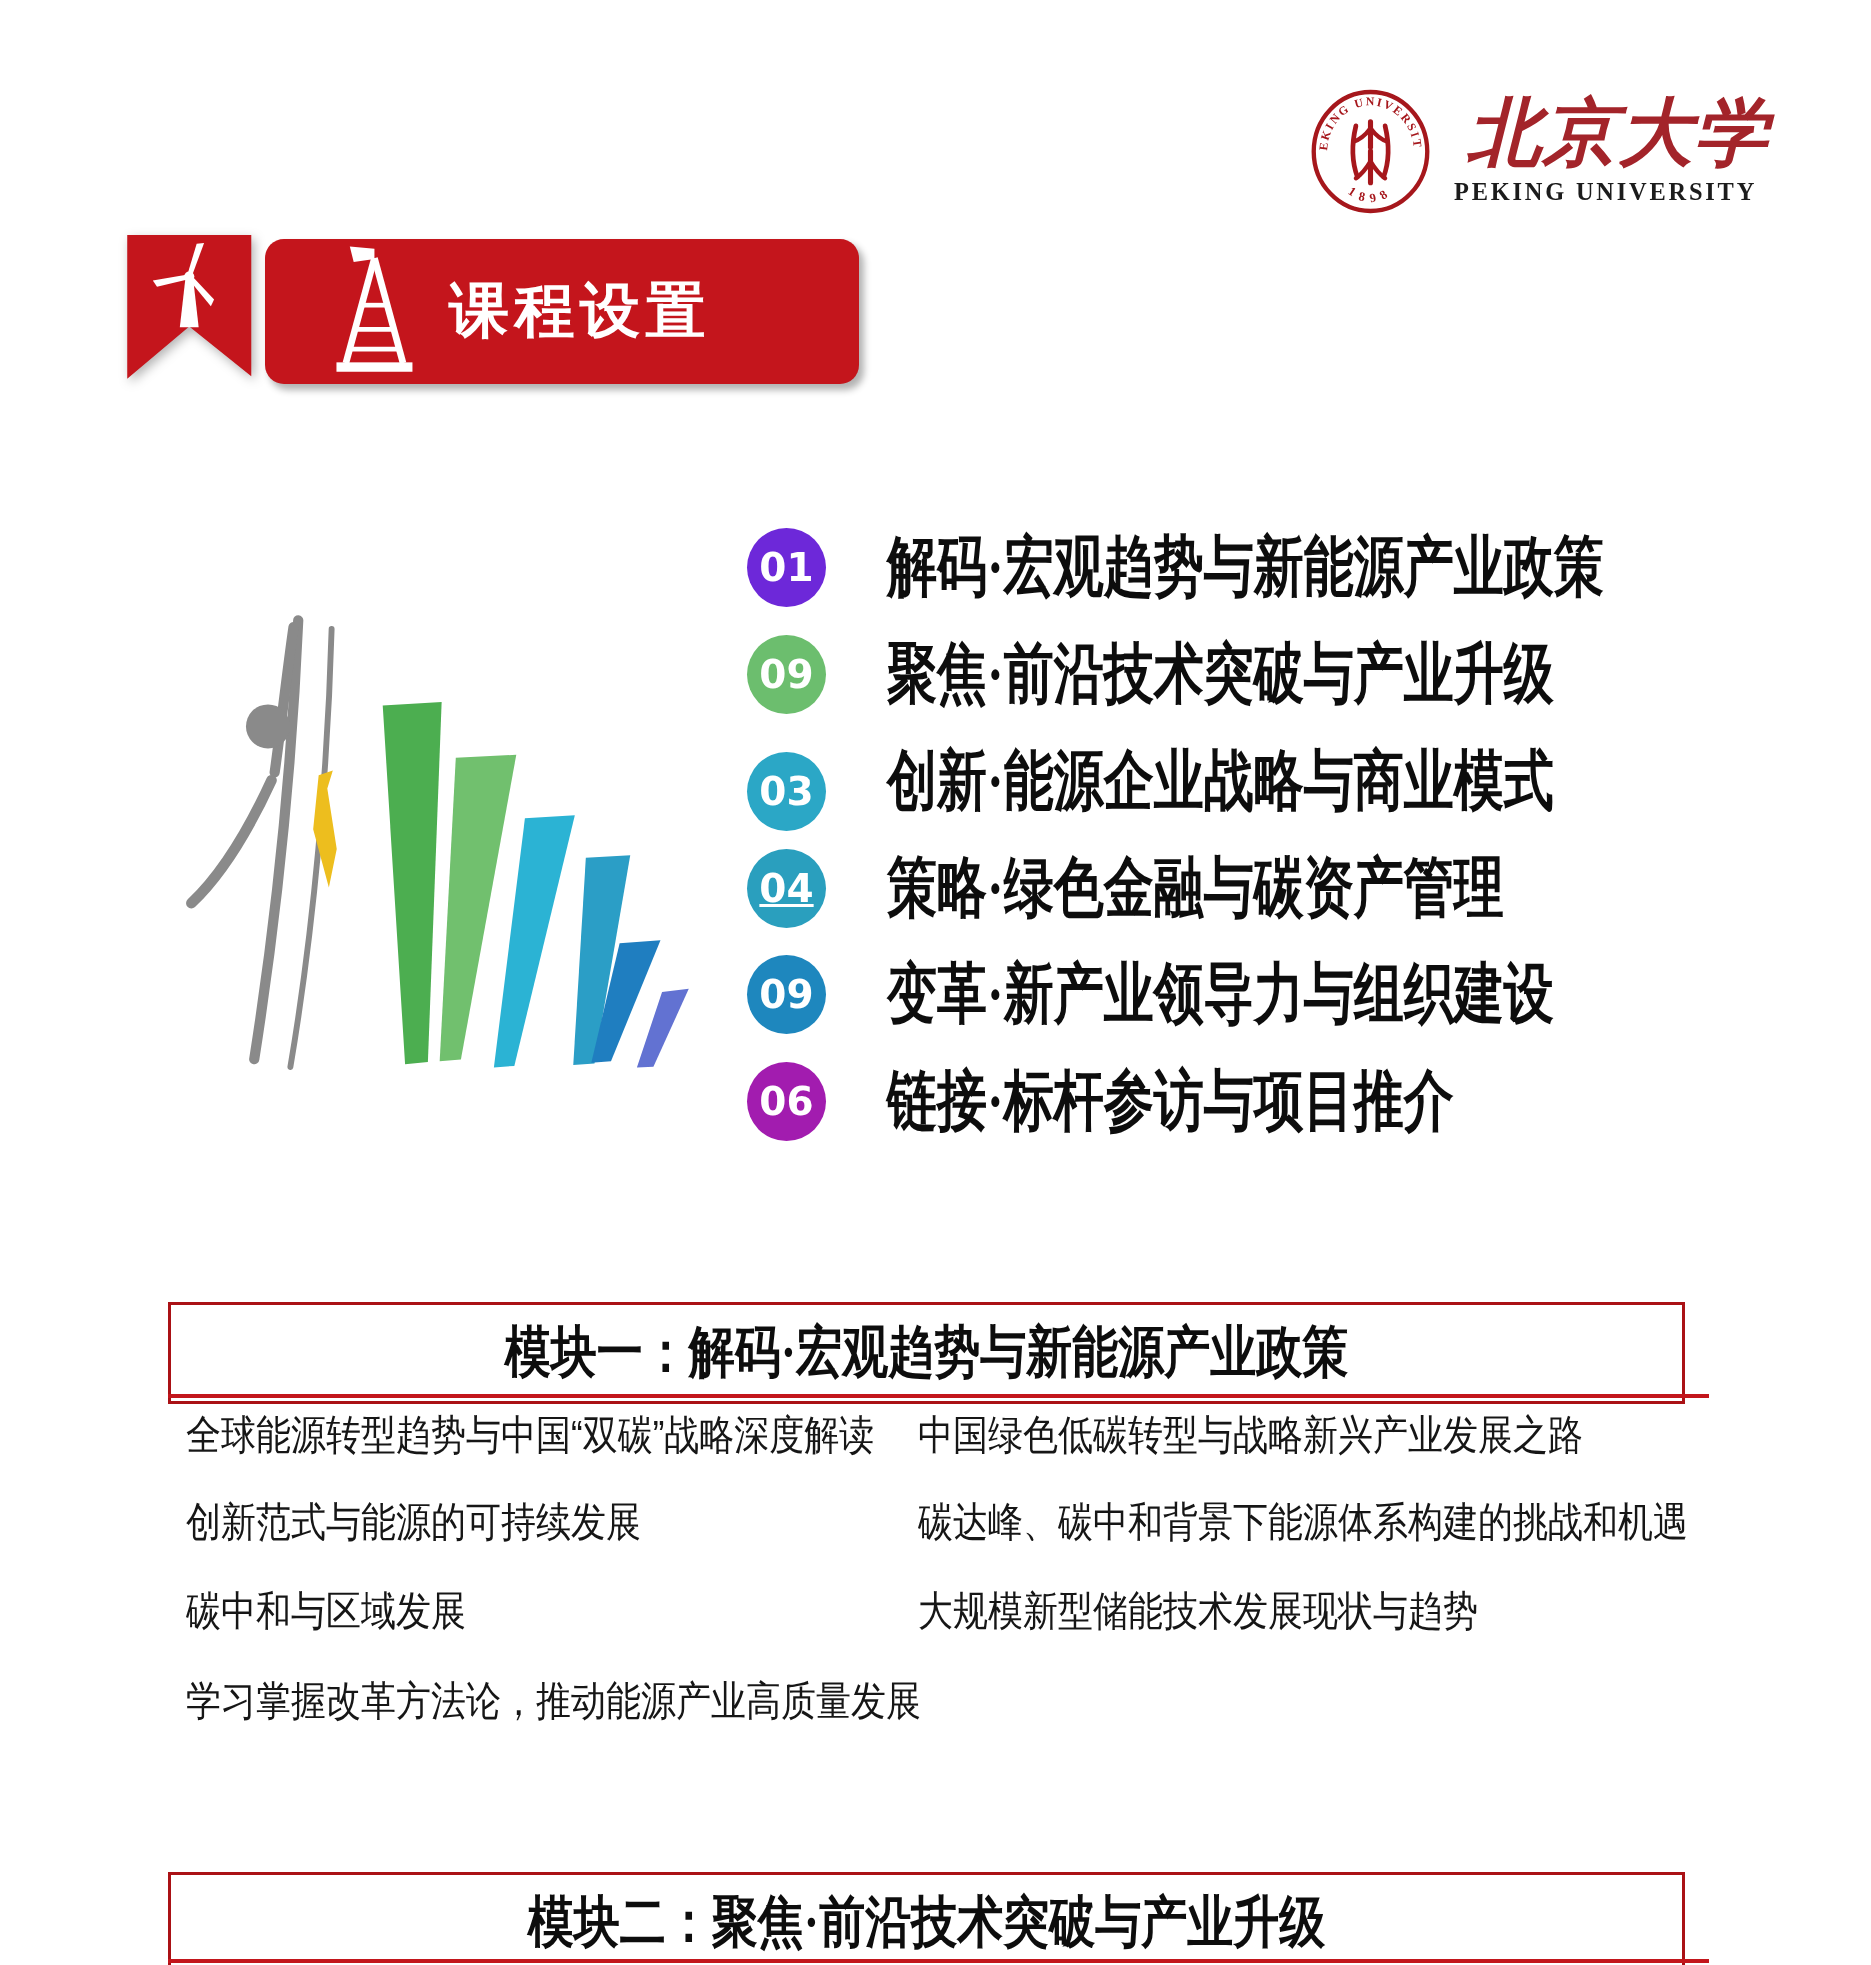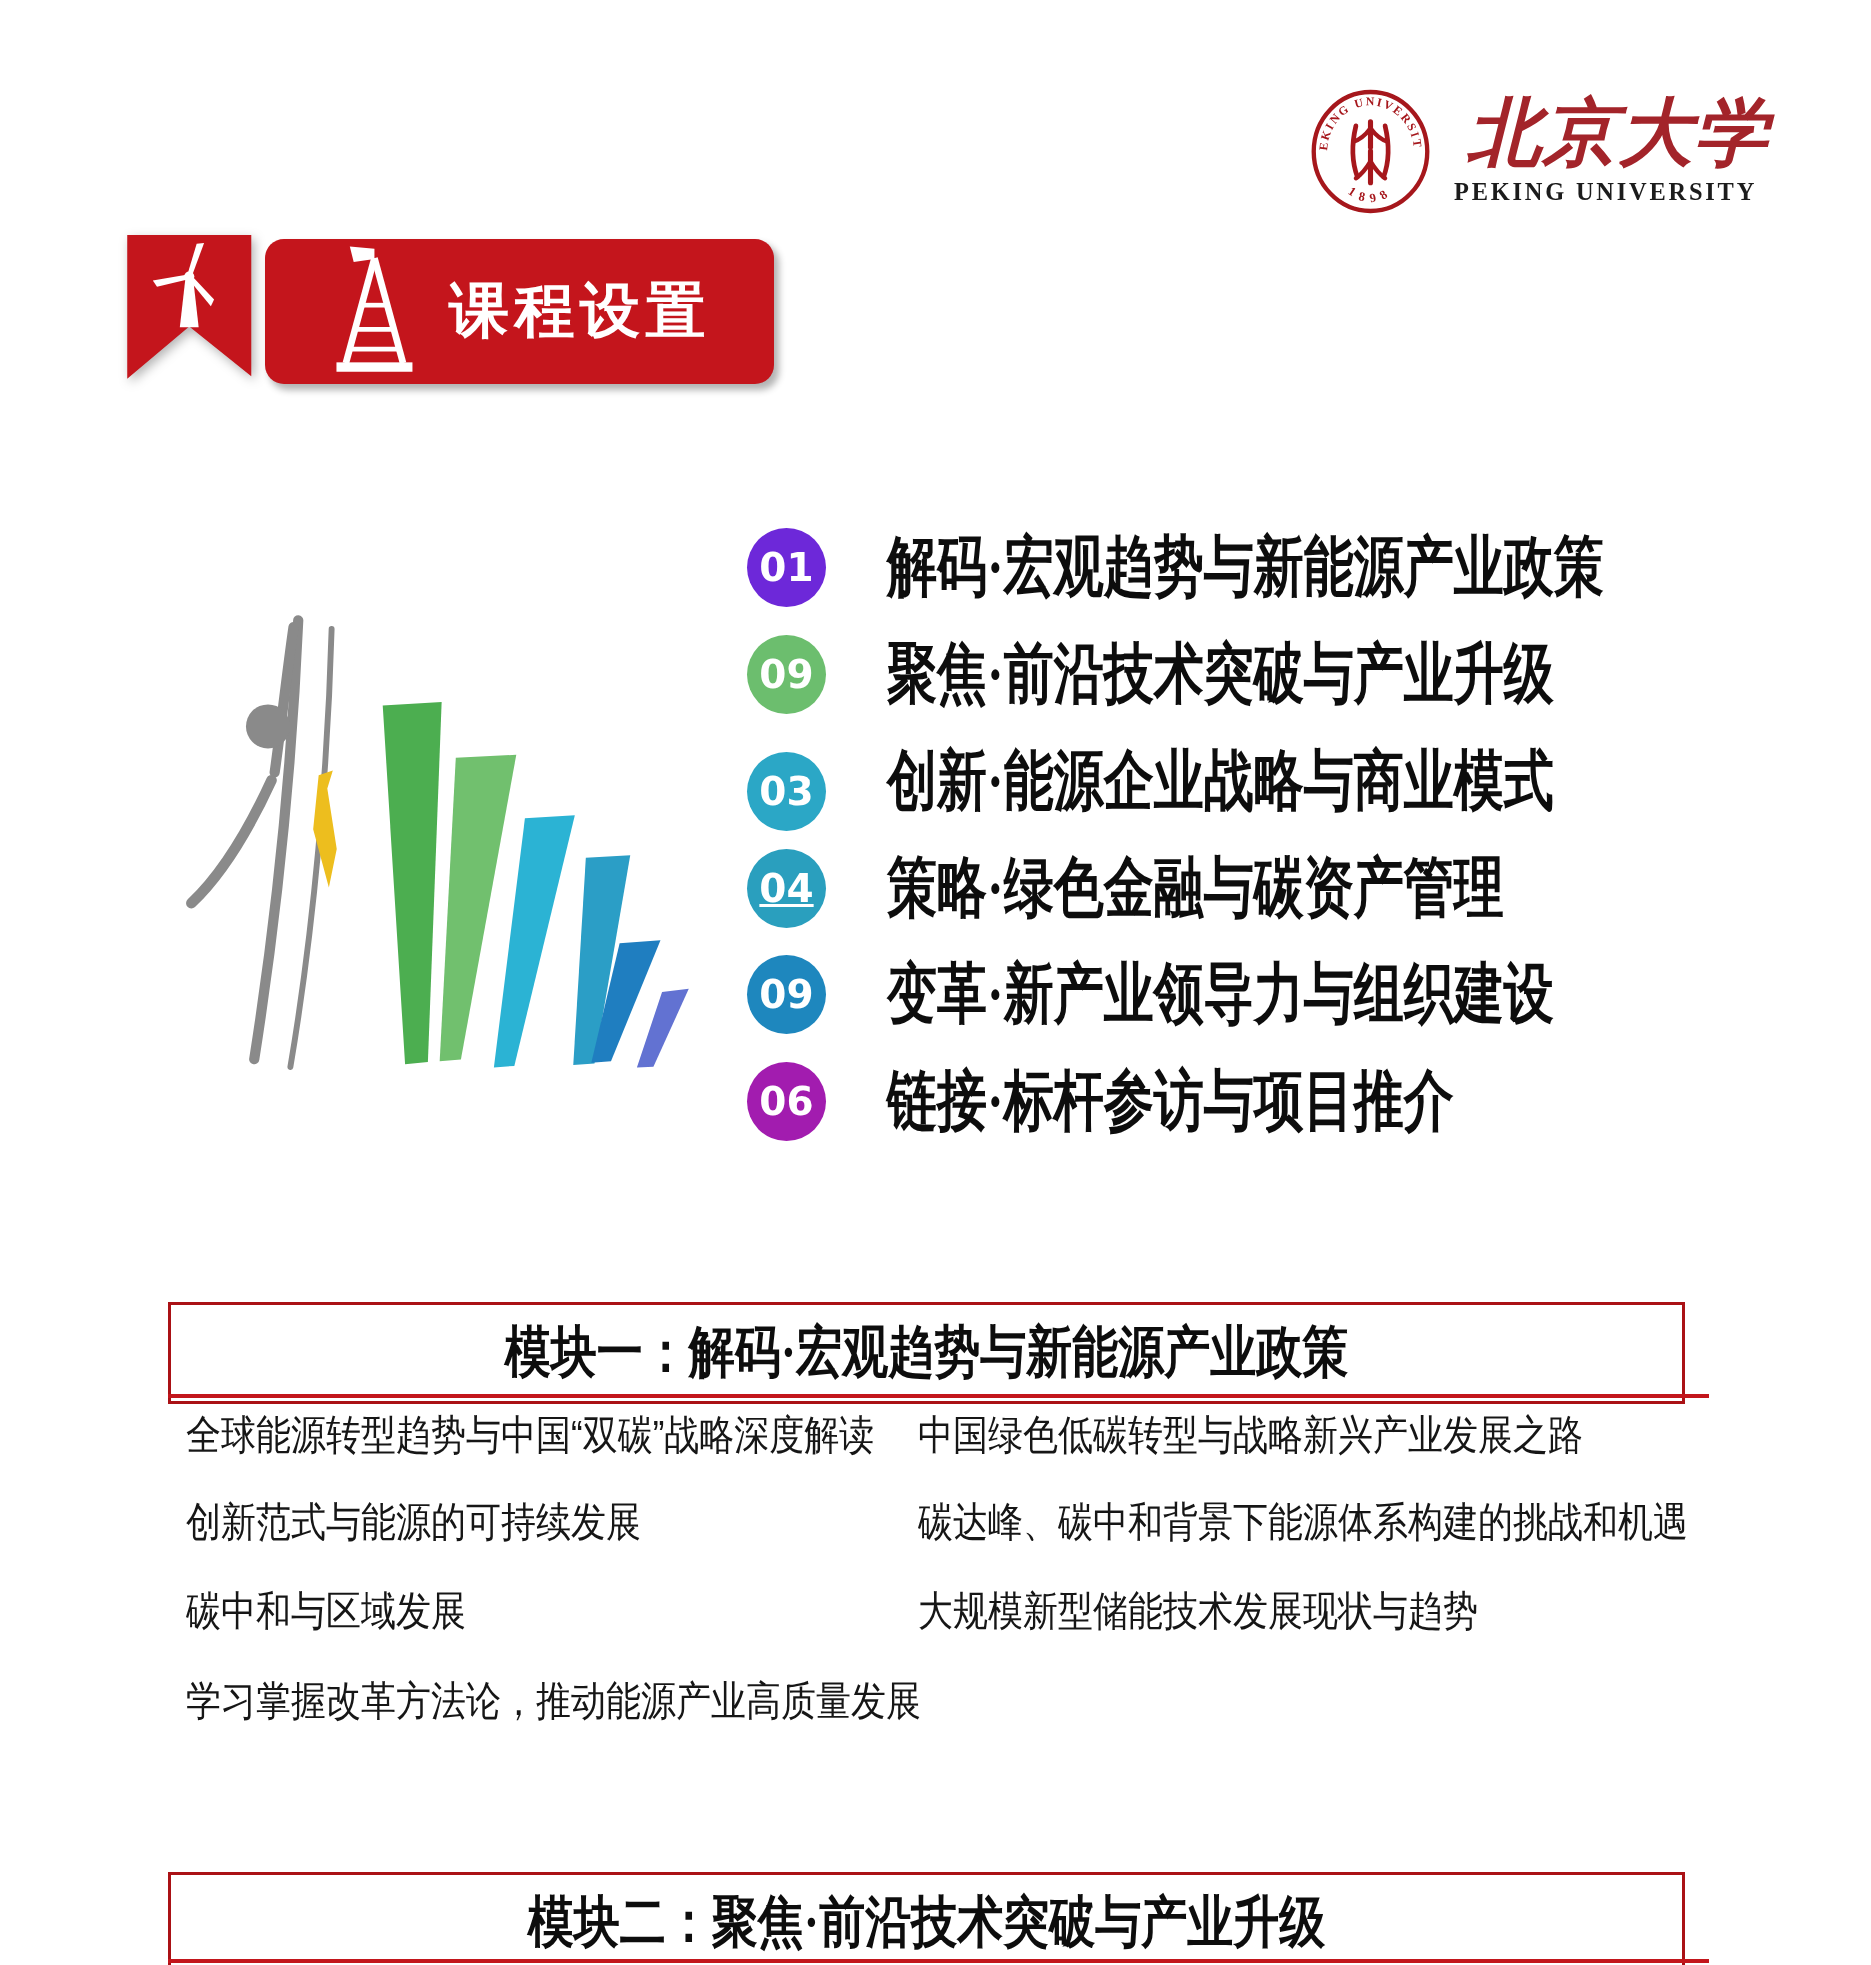--- a/index.html
+++ b/index.html
@@ -17,23 +17,24 @@
   }
   #en-name{
     position:absolute;left:145px;top:90px;width:299px;
     font-family:"Liberation Serif",serif;font-weight:700;font-size:24.4px;
     letter-spacing:2.8px;color:#1c1c1c;white-space:nowrap;
   }
   
   .shadow{filter:drop-shadow(3.9px 4.7px 5.5px rgba(0,0,0,.30));}
   #banner-bookmark{position:absolute;left:127px;top:235px;}
   #banner-plate{
-    position:absolute;left:265px;top:239px;width:509px;height:145px;
+    position:absolute;left:265px;top:239px;width:554px;height:145px;
     background:#c4151c;border-radius:19px;
     box-shadow:4.7px 5.5px 7px rgba(0,0,0,.30);
+    padding-left:40px;
   }
   #banner-derrick{position:absolute;left:37px;top:7px;}
   #banner-title{
     position:absolute;left:184px;top:0;height:145px;line-height:145px;
     font-family:"Liberation Serif",serif;font-weight:700;font-size:60px;
     letter-spacing:5.5px;color:#ffffff;white-space:nowrap;
   }
   
   .num-circle{
     position:absolute;left:747px;width:79px;height:79px;border-radius:50%;

